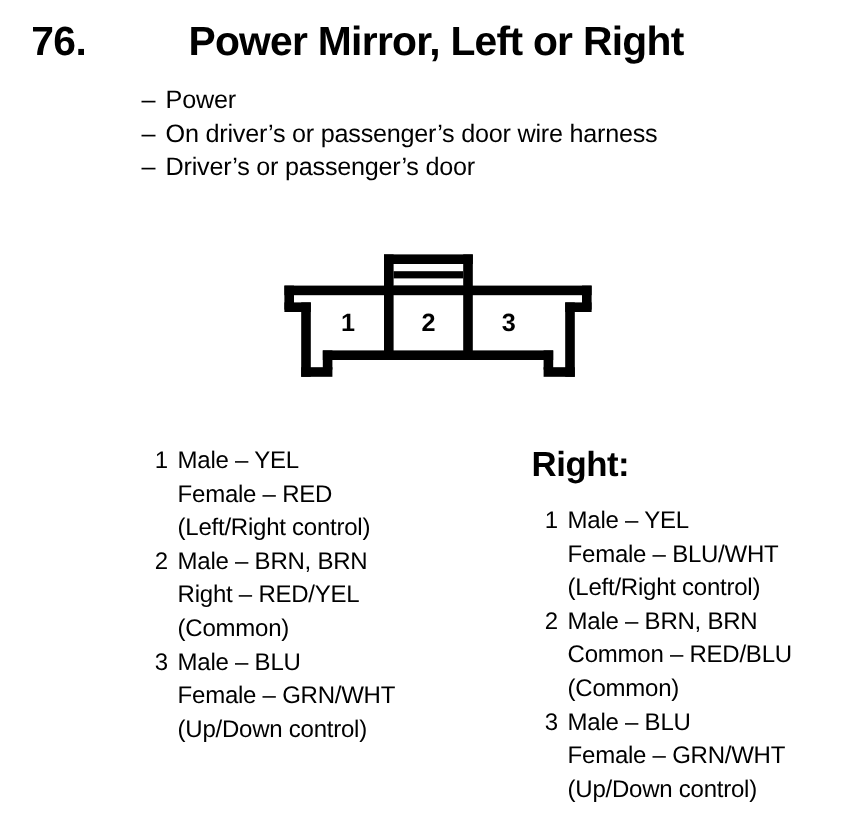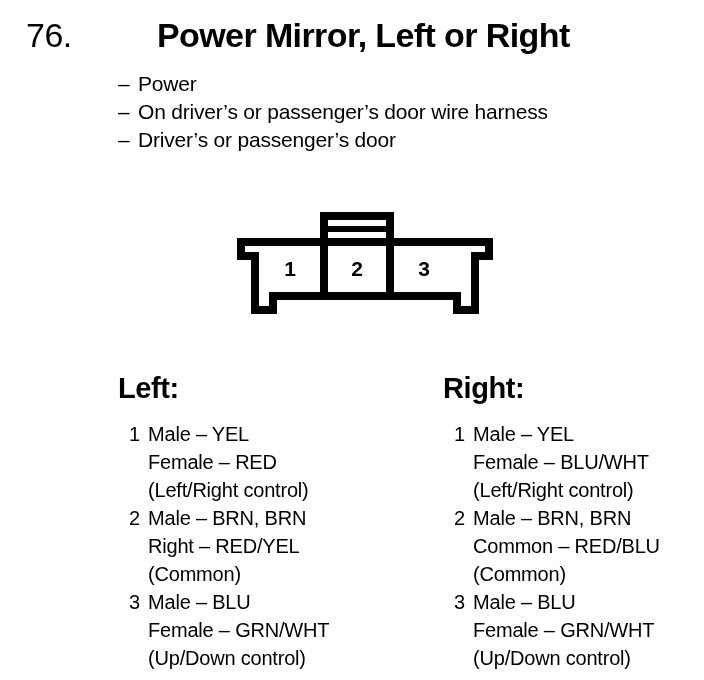--- a/index.html
+++ b/index.html
@@ -23,21 +23,21 @@
     left: 0;
     top: 14px;
     width: 704px;
     height: 46px;
   }
   .item-number {
     position: absolute;
     left: 26px;
     top: 0;
     font-size: 34px;
-    font-weight: normal;
+    font-weight: bold;
     letter-spacing: -0.5px;
     line-height: 42px;
   }
   .item-title {
     position: absolute;
     left: 117px;
     top: 0;
     font-size: 34px;
     font-weight: bold;
     letter-spacing: -0.6px;
@@ -227,21 +227,20 @@
       <rect x="158" y="36" width="8" height="54" fill="#000000"></rect>
     </g>
 
     <text class="pin-num" x="62" y="72" text-anchor="middle">1</text>
     <text class="pin-num" x="129" y="72" text-anchor="middle">2</text>
     <text class="pin-num" x="196" y="72" text-anchor="middle">3</text>
   </svg>
 </div>
 
 <div class="col col-left">
-  <div class="col-heading">Left:</div>
 
   <div class="pin-entry">
     <span class="pin-index">1</span>
     <div class="pin-line">Male – YEL</div>
     <div class="pin-line">Female – RED</div>
     <div class="pin-line">(Left/Right control)</div>
   </div>
 
   <div class="pin-entry">
     <span class="pin-index">2</span>

